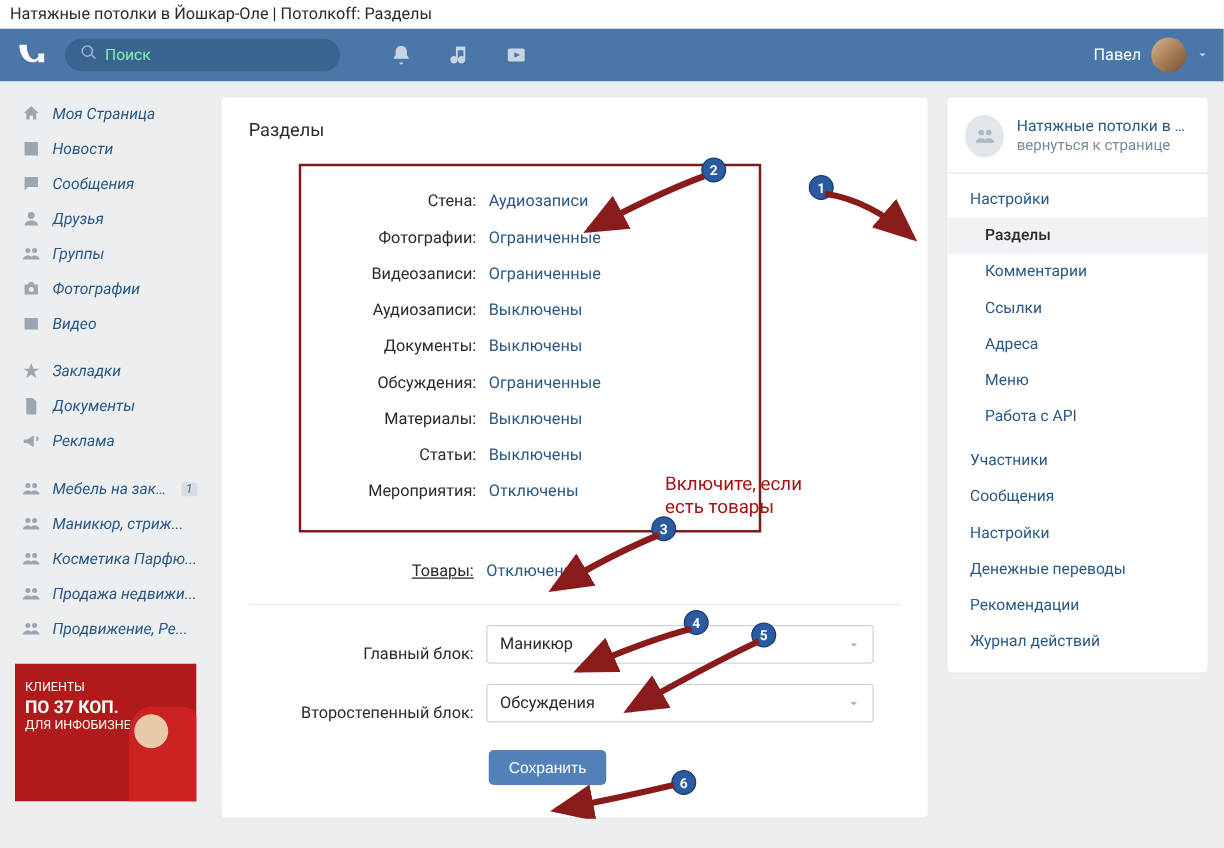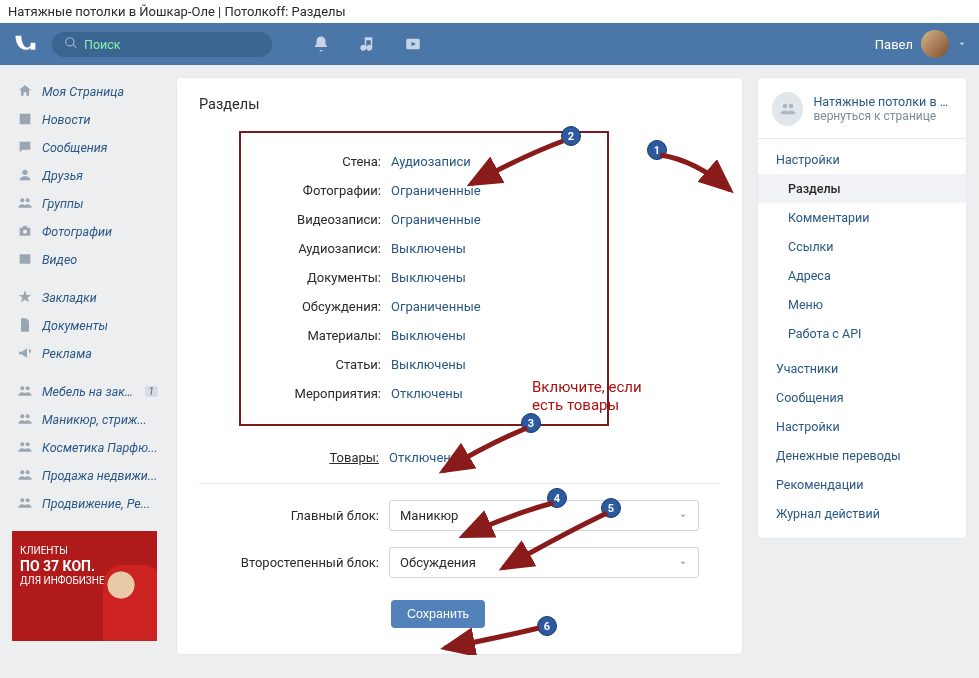--- a/index.html
+++ b/index.html
@@ -34,21 +34,21 @@
   .center { flex: 1; background: #fff; border: 1px solid #e7e8ec; border-radius: 4px; padding: 18px 22px 26px 22px; min-height: 560px; position: relative; }
   .center h2 { font-size: 14.5px; font-weight: 400; margin-bottom: 18px; }
   .redbox { border: 2px solid #7a1c1c; padding: 14px 22px 16px 22px; width: 370px; margin-left: 40px; }
   .row { display: flex; align-items: center; padding: 7px 0; font-size: 13px; }
   .row .lab { width: 118px; text-align: right; color: #2a2a2a; margin-right: 10px; }
   .row .val { color: #2a5885; cursor: pointer; }
   .plainrow { display: flex; align-items: center; padding: 10px 0; font-size: 13px; margin-left: 40px; }
   .plainrow .lab { width: 140px; text-align: right; color: #2a2a2a; margin-right: 10px; text-decoration: underline; }
   .plainrow .val { color: #2a5885; cursor: pointer; }
   hr.thin { border: none; border-top: 1px solid #e7e8ec; margin: 8px 0; }
-  .selrow { display: flex; align-items: center; margin-left: 40px; padding: 8px 0; }
+  .selrow { display: flex; align-items: flex-end; margin-left: 40px; padding: 8px 0; }
   .selrow .lab { width: 140px; text-align: right; margin-right: 10px; font-size: 13px; }
   .select { flex: 1; border: 1px solid #d0d4d9; border-radius: 3px; padding: 7px 10px; font-size: 13px; color: #2a2a2a; display: flex; align-items: center; justify-content: space-between; max-width: 310px; cursor: pointer; }
   .select svg { width: 10px; height: 10px; fill: #9aa7b3; }
   .btn { background: #5181b8; color: #fff; border: none; border-radius: 4px; padding: 7px 16px; font-size: 12.5px; cursor: pointer; margin-left: 192px; margin-top: 14px; }
 
   .rightcol { width: 210px; flex-shrink: 0; background: #fff; border: 1px solid #e7e8ec; border-radius: 4px; padding: 10px 0; }
   .rhead { display: flex; align-items: center; padding: 4px 14px 12px 14px; gap: 10px; border-bottom: 1px solid #e7e8ec; margin-bottom: 6px; }
   .rhead .gavatar { width: 34px; height: 34px; border-radius: 50%; background: #e1e6eb; display: flex; align-items: center; justify-content: center; }
   .rhead .gavatar svg { width: 18px; height: 18px; fill: #adb8c3; }
   .rhead .gt { font-size: 12.5px; color: #2a5885; line-height: 1.25; overflow: hidden; }

